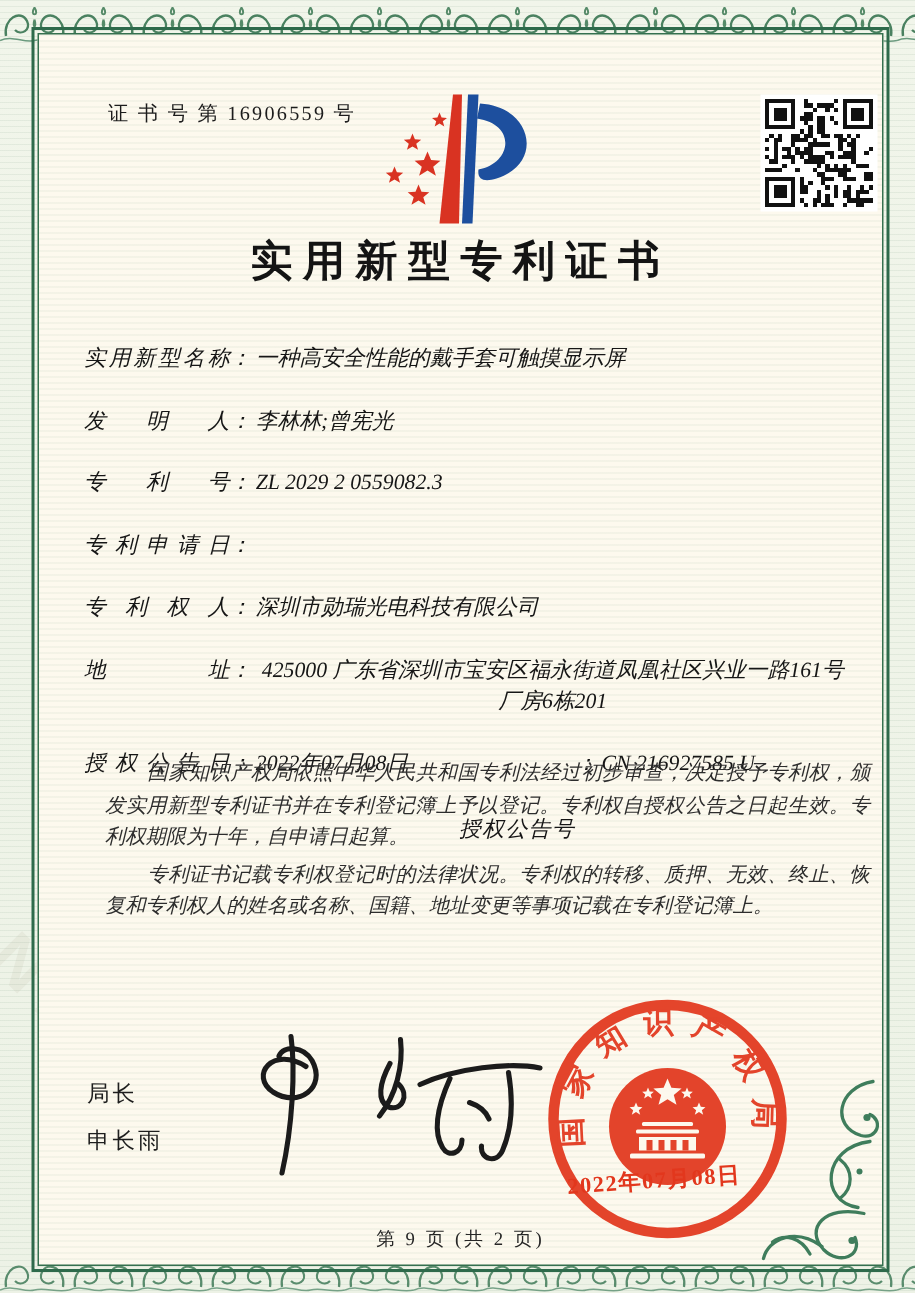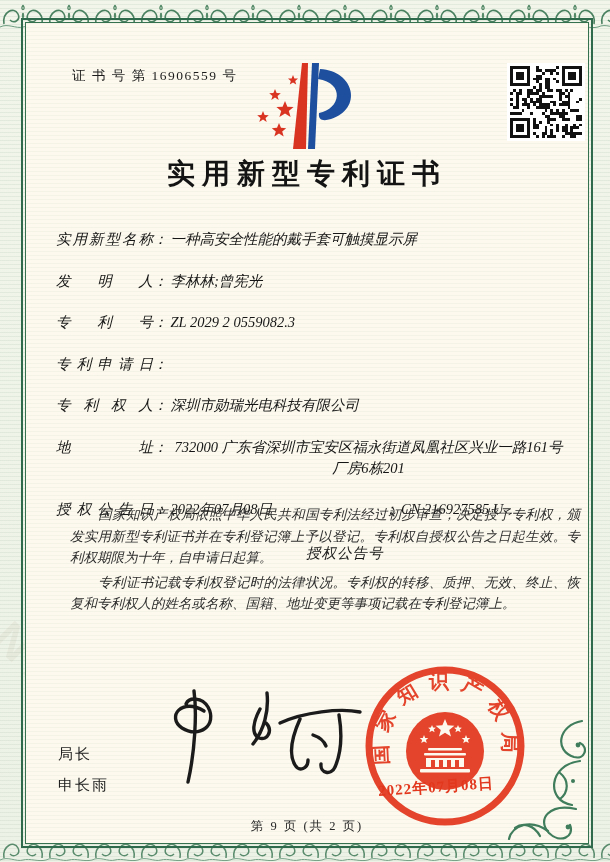--- a/index.html
+++ b/index.html
@@ -33,21 +33,21 @@
   .fields{position:absolute;left:30px;top:206px;width:512px;font-style:italic;}
   .frow{display:flex;margin-bottom:20.5px;font-size:14.5px;line-height:21px;color:#161616;}
   .flabel{width:97px;flex:none;text-align:justify;text-align-last:justify;}
   .fcolon{flex:none;}
   .fvalue{margin-left:3px;max-width:396px;text-align:center;}
   .grant2{margin-left:34px;display:flex;}
   .g2label{letter-spacing:1px;margin-top:44px;}
   .paras{position:absolute;left:44px;top:481px;width:510px;font-size:13.5px;font-style:italic;
     line-height:21.5px;text-align:justify;color:#2d2d2d;}
   .paras p{margin:0 0 3px 0;text-indent:2.1em;}
-  .officer{position:absolute;left:32px;top:692px;font-size:15px;line-height:31px;color:#1e1e1e;letter-spacing:2px;margin-top:24px;}
+  .officer{position:absolute;left:32px;top:692px;font-size:15px;line-height:31px;color:#1e1e1e;letter-spacing:2px;}
   .signature{position:absolute;left:116px;top:654px;width:232px;height:112px;z-index:3;}
   .seal{position:absolute;left:336px;top:640px;width:166px;height:166px;z-index:3;}
   .sealdate{position:absolute;left:352px;top:753px;width:170px;font-size:15px;font-weight:700;
     color:#e2371d;letter-spacing:1px;transform:rotate(-4deg);z-index:4;
     font-family:"Liberation Serif","DejaVu Serif",serif;}
   .footer{position:absolute;left:0;right:0;top:795px;text-align:center;font-size:12.5px;
     letter-spacing:2px;color:#262626;}
   .corner{position:absolute;right:2px;bottom:2px;width:96px;height:126px;}
 </style>
 </head>
@@ -325,21 +325,21 @@
           <span class="fcolon">：</span>
       </div>
       <div class="frow">
         <span class="flabel">专利权人</span>
           <span class="fcolon">：</span>
         <span class="fvalue">深圳市勋瑞光电科技有限公司</span>
       </div>
       <div class="frow">
         <span class="flabel">地址</span>
           <span class="fcolon">：</span>
-        <span class="fvalue">732000 广东省深圳市宝安区福永街道凤凰社区兴业一路161号厂房6栋201</span>
+        <span class="fvalue">425000 广东省深圳市宝安区福永街道凤凰社区兴业一路161号厂房6栋201</span>
       </div>
       <div class="frow">
         <span class="flabel">授权公告日</span>
           <span class="fcolon">：</span>
         <span class="fvalue">2022年07月08日</span>
         <span class="grant2">
           <span class="g2label">授权公告号</span>
             <span class="fcolon">：</span>
           <span class="fvalue">CN 216927585 U</span>
         </span>

